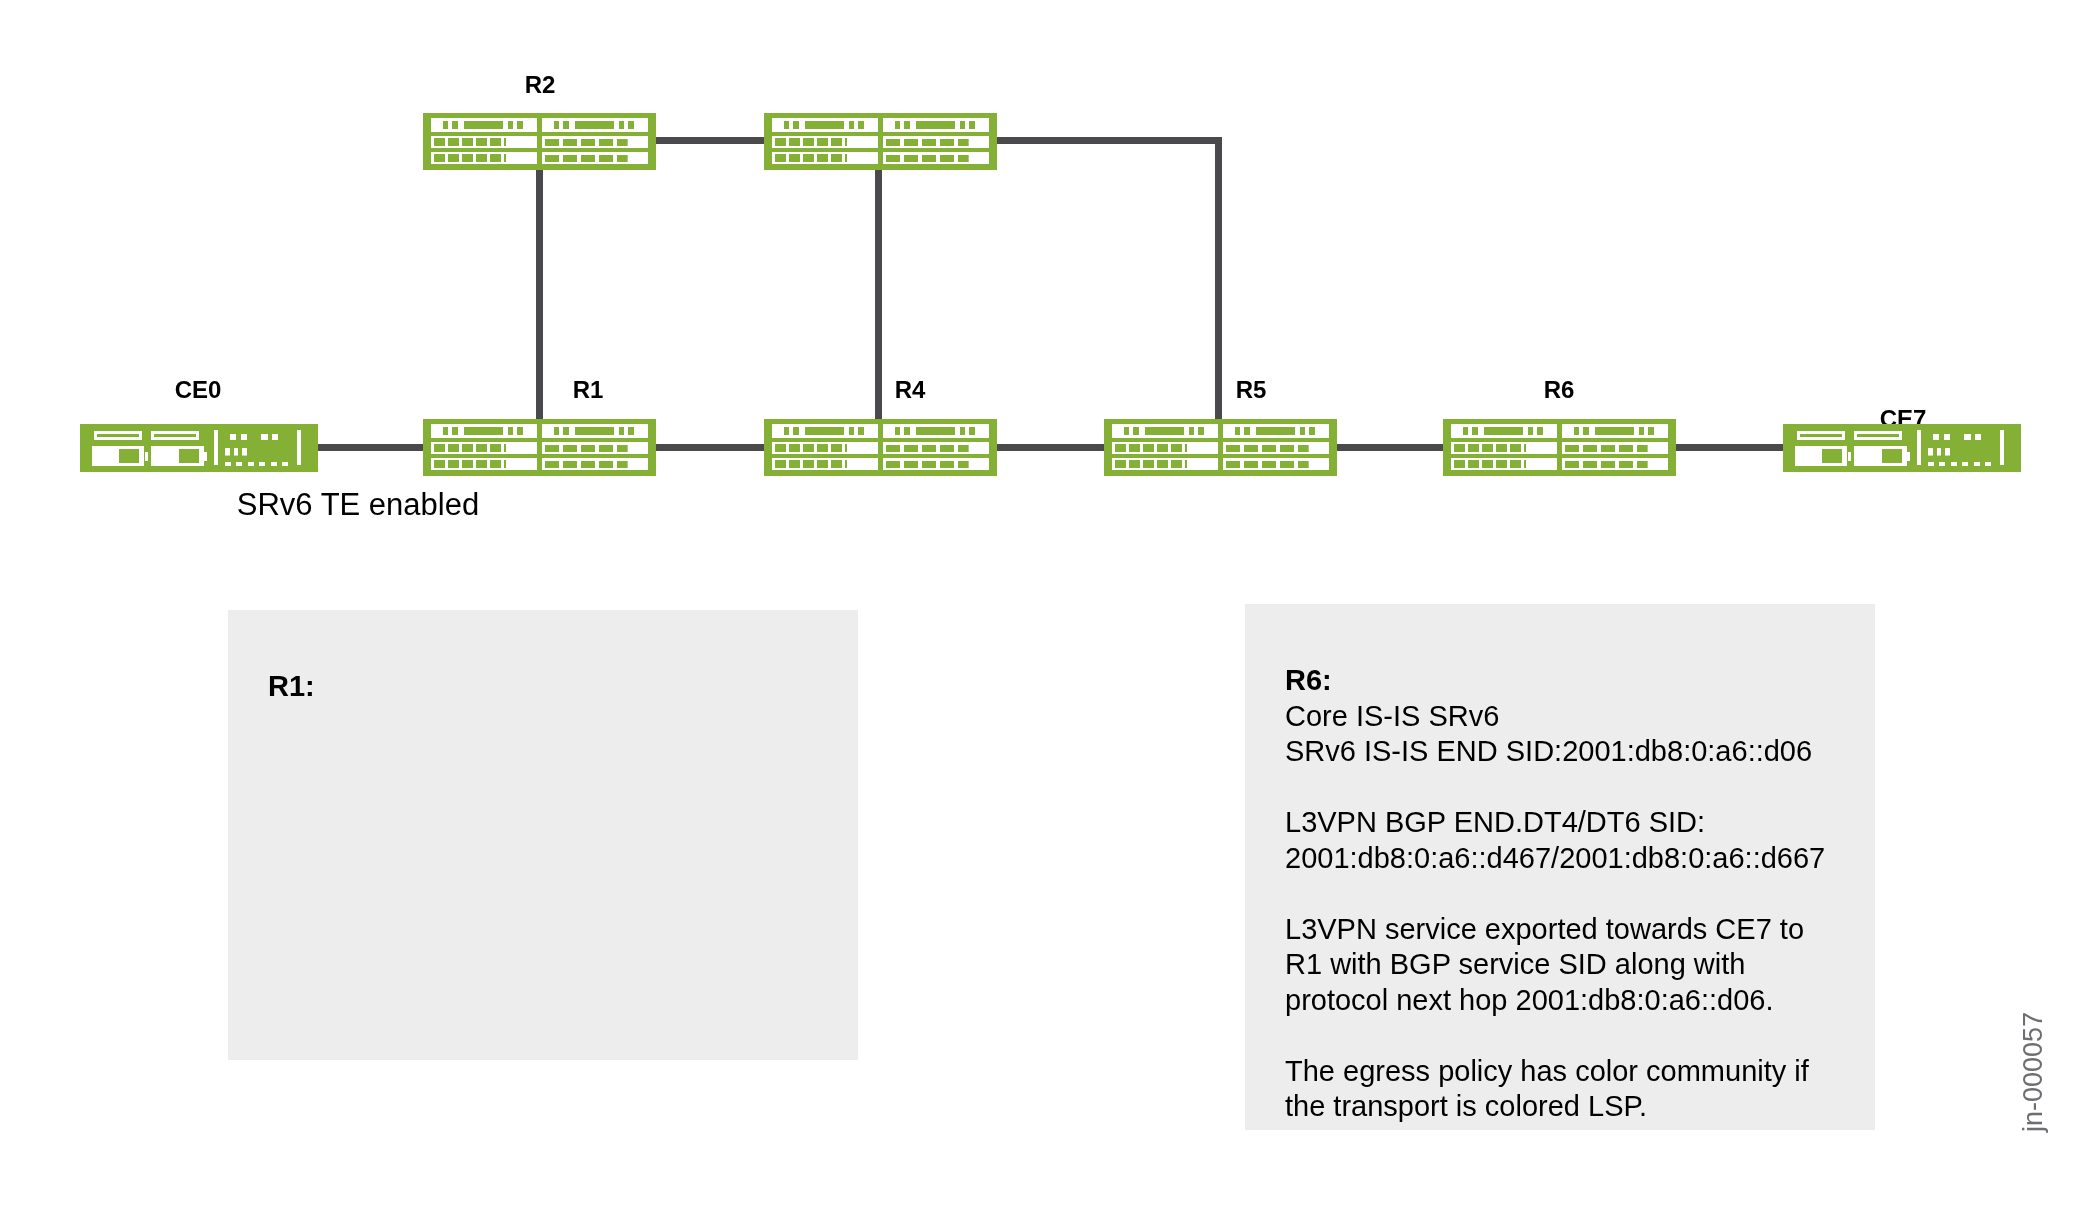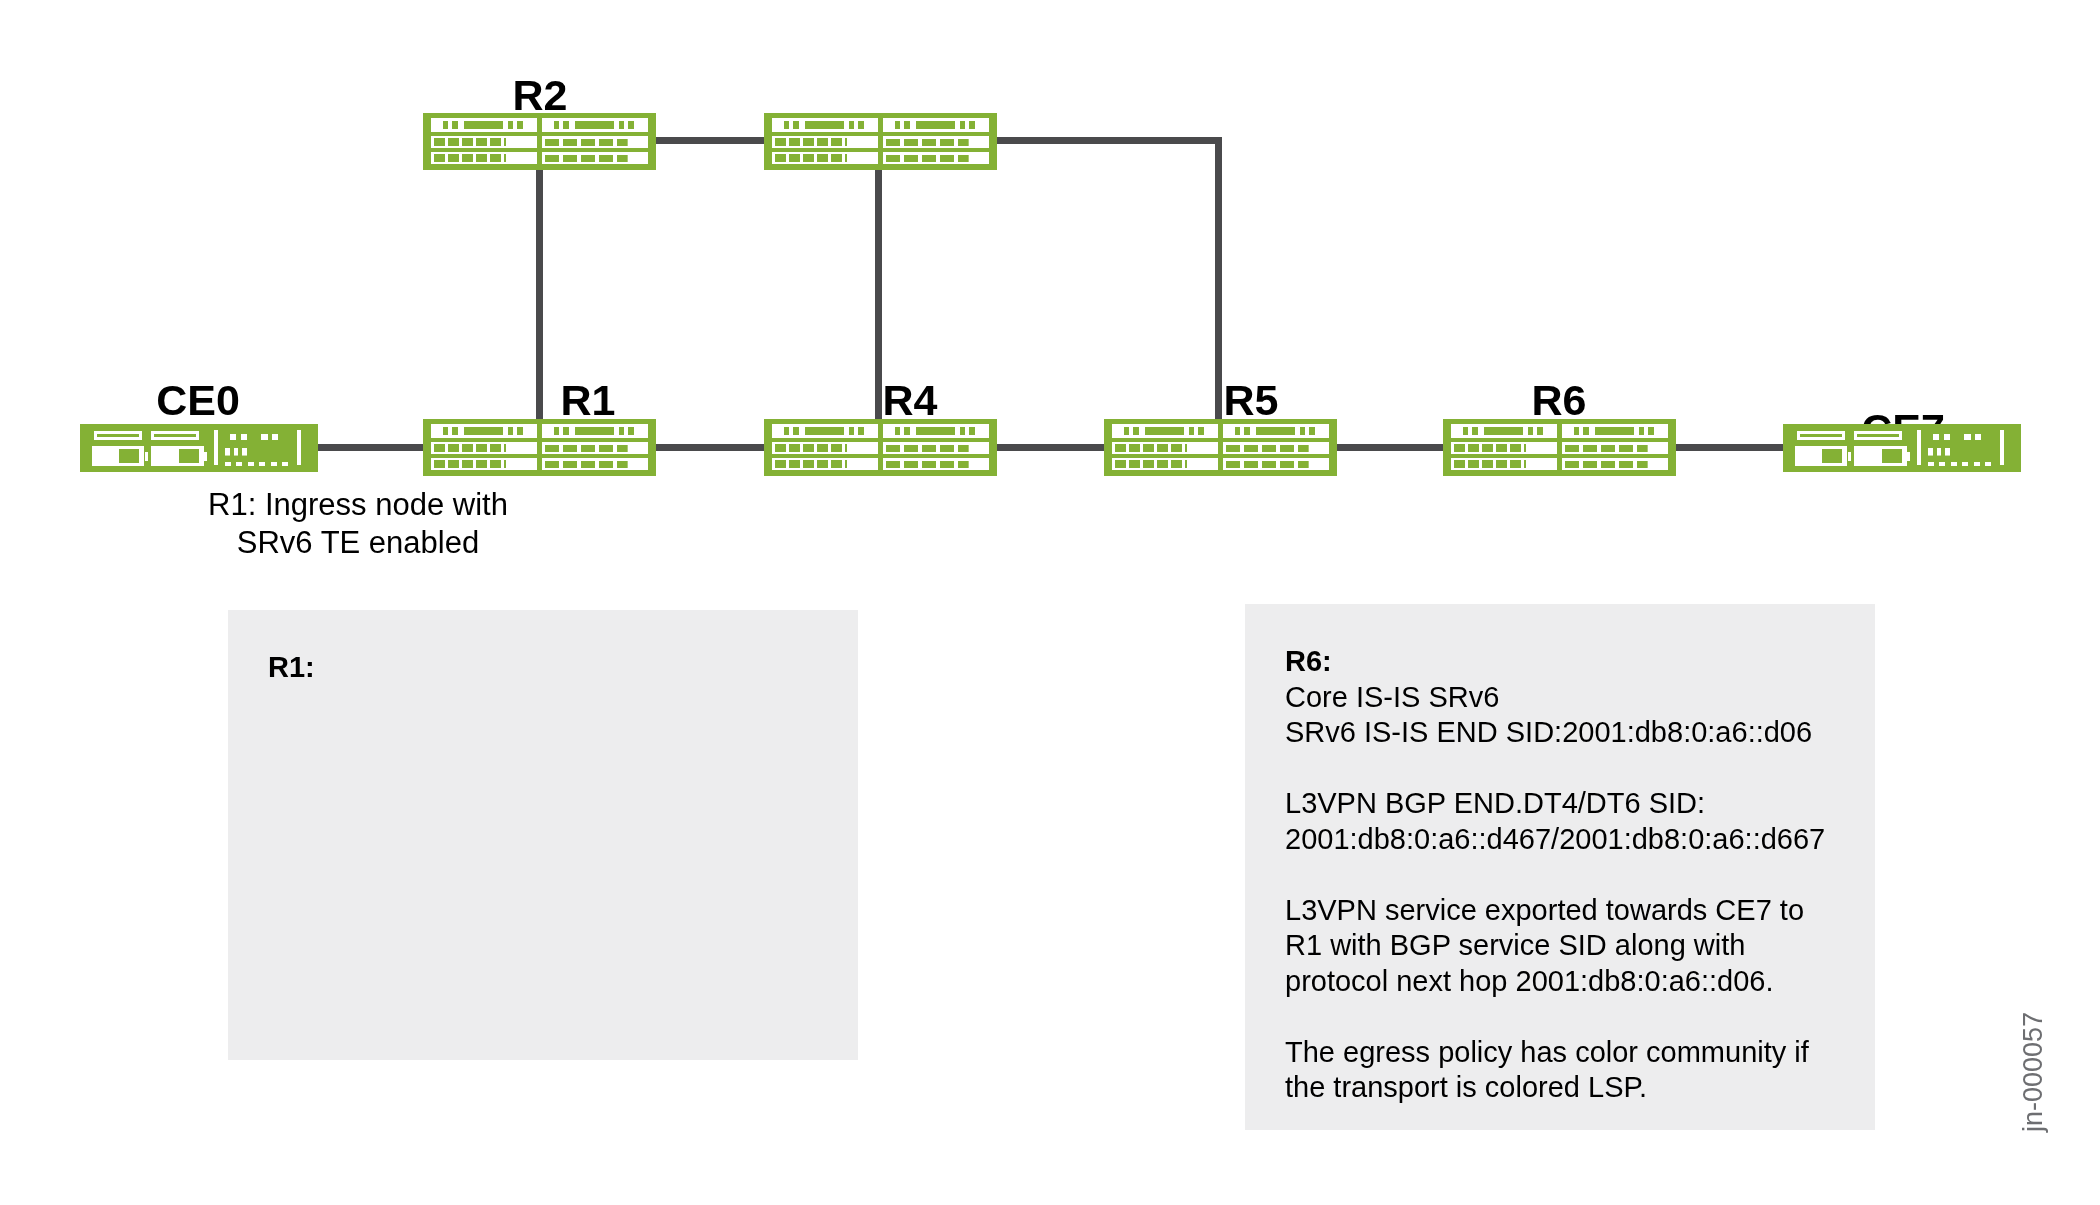--- a/index.html
+++ b/index.html
@@ -14,21 +14,21 @@
 
   
   .link{position:absolute;background:var(--link-gray,#4a4a4c);}
   .link.h{height:7px;}
   .link.v{width:7px;}
 
   
   .node-label{
     position:absolute;
     transform:translateX(-50%);
-    font-size:43px;font-weight:bold;line-height:1.1;
+    font-size:24px;font-weight:bold;line-height:1.1;
     white-space:nowrap;
     text-align:right;
   }
 
   
   .device{position:absolute;box-sizing:border-box;}
   .router{
     width:233px;height:57px;
     background:var(--device-green,#84b135);
     padding:5px 8px;
@@ -110,21 +110,21 @@
     text-align:center;
     font-size:31px;line-height:38px;
     white-space:nowrap;
   }
 
   
   .note-box{
     position:absolute;
     background:var(--note-bg,#ededee);
     box-sizing:border-box;
-    padding:40px 20px 0 40px;
+    padding:59px 20px 0 40px;
     font-size:29px;line-height:35.5px;
   }
   .note-title{font-weight:bold;}
   .note-body{white-space:pre-line;}
 
   
   .watermark{
     position:absolute;
     left:1967px;top:1058px;
     width:130px;height:28px;
@@ -229,21 +229,20 @@
       <div class="bar b2"></div>
     <div class="box x1"></div>
       <div class="box x2"></div>
     <div class="vline v1"></div>
     <div class="dots-a"></div>
       <div class="dots-b"></div>
     <div class="vline v2"></div>
   </div>
 
   <div class="caption" style="left:358px;top:486px;">
-    <div>R1: Ingress node with</div>
     <div>SRv6 TE enabled</div>
   </div>
   <div class="caption" style="left:1740px;top:486px;">
   </div>
 
   <div class="note-box" style="left:228px;top:610px;width:630px;height:450px;">
     <div class="note-title">R1:</div>
   </div>
 
   <div class="note-box" style="left:1245px;top:604px;width:630px;height:526px;">

